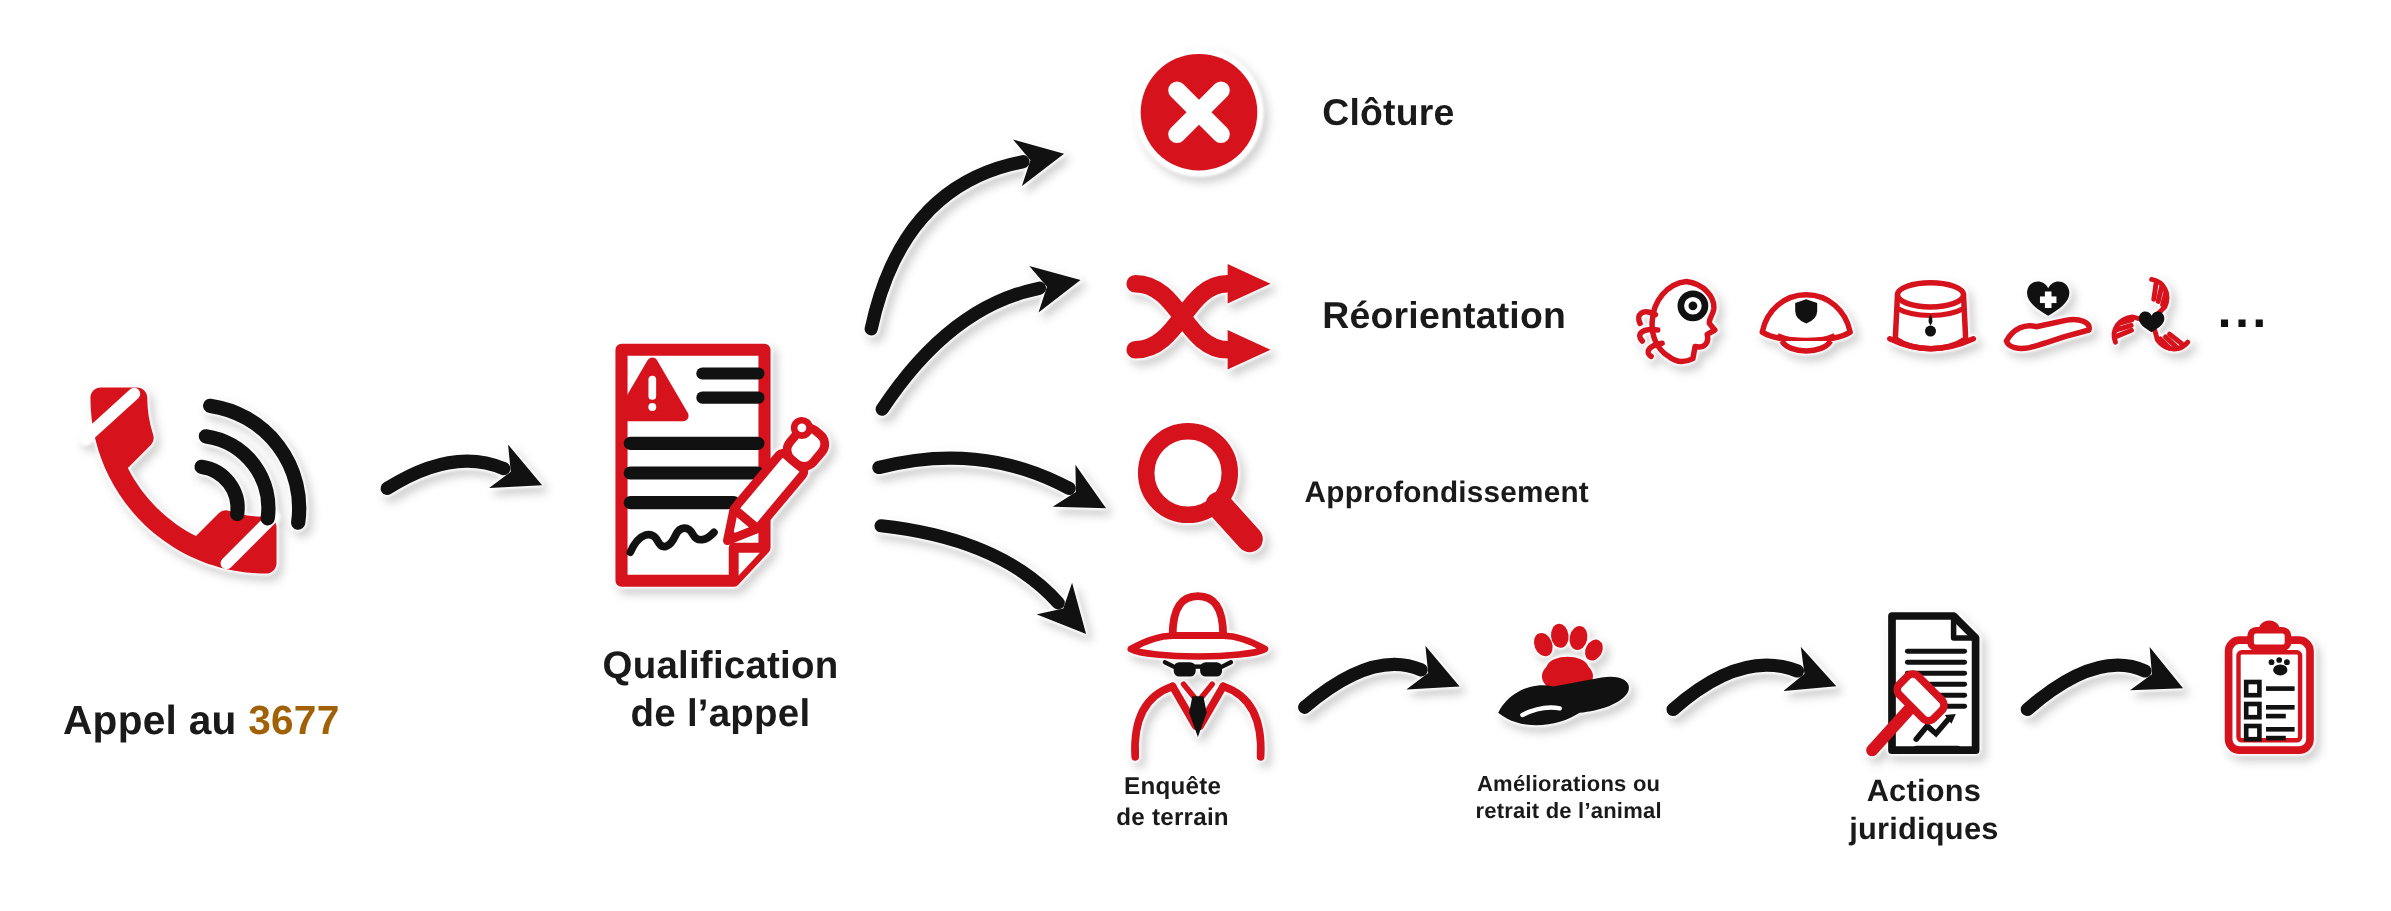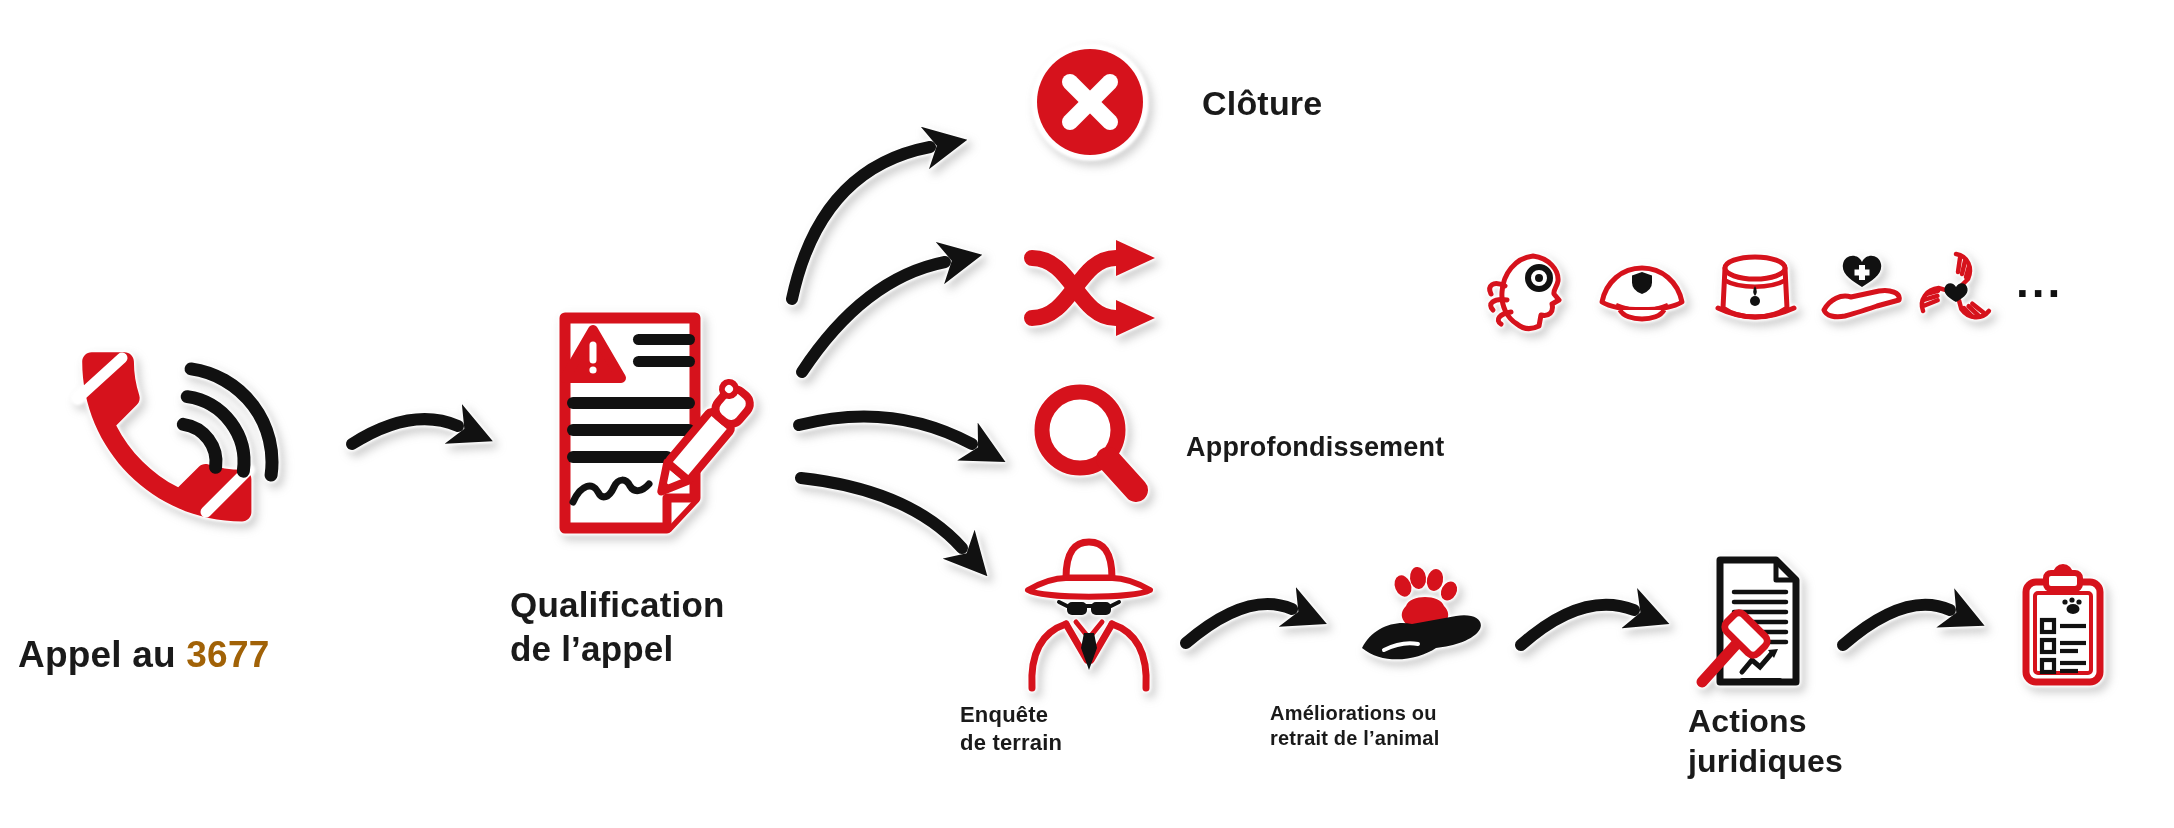--- a/index.html
+++ b/index.html
@@ -4,21 +4,21 @@
 <style>
   html,body{margin:0;padding:0;background:#ffffff;}
   #stage{
     position:relative;width:2174px;height:828px;background:#ffffff;overflow:hidden;
     font-family:"Liberation Sans","DejaVu Sans",sans-serif;color:#1a1a1a;
   }
   .lbl{
     position:absolute;font-weight:bold;color:#1a1a1a;line-height:1.26;
     white-space:pre-line;letter-spacing:.2px;
   }
-  .center{}
+  .center{text-align:center;}
   .red{color:#a16207;}
   .sticker{
     filter:drop-shadow(0 0 1.5px #fff) drop-shadow(0 0 1.5px #fff)
            drop-shadow(0 0 1.5px #fff) drop-shadow(4px 5px 4px rgba(110,110,110,.32));
   }
   .arrows{position:absolute;left:0;top:0;pointer-events:none;}
   svg{position:absolute;overflow:visible;}
   .dots{position:absolute;font-weight:bold;color:#111;letter-spacing:3px;}
 </style>
 </head>
@@ -97,20 +97,21 @@
   <div class="lbl" style="left:1202px;top:82px;font-size:34px">Clôture</div>
 
   <svg class="sticker" style="left:1022px;top:234px" width="145" height="108" viewBox="0 0 145 108">
     <g fill="none" stroke="#d6121c" stroke-width="16" stroke-linecap="round">
       <path d="M10,84 C50,84 56,24 94,24"></path>
       <path d="M10,24 C50,24 56,84 94,84"></path>
     </g>
     <polygon points="94,6 133,24 94,42" fill="#d6121c"></polygon>
     <polygon points="94,66 133,84 94,102" fill="#d6121c"></polygon>
   </svg>
+  <div class="lbl" style="left:1202px;top:266px;font-size:34px">Réorientation</div>
 
   <svg class="sticker" style="left:1483px;top:246px" width="92" height="92" viewBox="0 0 92 92">
     <path d="M50,10 C66,12 76,24 75,35 C74,41 70,44 71,48 L76,54 L69,58 C71,66 66,71 58,69 L56,80
              C48,84 40,83 34,78 C24,72 18,60 19,46 C20,28 32,12 50,10 Z" fill="#fff" stroke="#d6121c" stroke-width="5" stroke-linejoin="round"></path>
     <g fill="none" stroke="#d6121c" stroke-width="5" stroke-linecap="round">
       <path d="M22,40 C10,34 4,40 8,48"></path>
       <path d="M24,54 C10,52 4,58 10,64"></path>
       <path d="M28,66 C16,68 12,74 18,78"></path>
     </g>
     <circle cx="56" cy="32" r="11" fill="#fff" stroke="#111" stroke-width="6"></circle>
@@ -218,21 +219,21 @@
     <g>
       <path d="M52,118 L62,106 L70,113 L82,99" fill="none" stroke="#111" stroke-width="5" stroke-linecap="round"></path>
       <polygon points="78,96 88,95 84,104" fill="#111"></polygon>
       <line x1="52" y1="126" x2="90" y2="126" stroke="#111" stroke-width="4" stroke-linecap="round"></line>
     </g>
     <g>
       <line x1="12" y1="128" x2="50" y2="86" stroke="#d6121c" stroke-width="11" stroke-linecap="round"></line>
       <rect x="-22" y="-12" width="44" height="24" rx="7" transform="translate(56,80) rotate(45)" fill="#fff" stroke="#d6121c" stroke-width="7"></rect>
     </g>
   </svg>
-  <div class="lbl center" style="left:1688px;top:701px;width:210px;font-size:32px">Actions
+  <div class="lbl center" style="left:1644px;top:701px;width:210px;font-size:28px">Actions
 juridiques</div>
 
   <svg class="sticker" style="left:2018px;top:564px" width="92" height="126" viewBox="0 0 92 126">
     <rect x="8" y="18" width="74" height="100" rx="10" fill="#fff" stroke="#d6121c" stroke-width="7"></rect>
     <rect x="17" y="29" width="56" height="80" rx="3" fill="#fff" stroke="#d6121c" stroke-width="4"></rect>
     <circle cx="45" cy="10" r="7" fill="#fff" stroke="#d6121c" stroke-width="6"></circle>
     <rect x="28" y="9" width="34" height="16" rx="5" fill="#fff" stroke="#d6121c" stroke-width="6"></rect>
     <g fill="#111">
       <ellipse cx="55" cy="45" rx="6.5" ry="5"></ellipse>
       <circle cx="47" cy="38" r="2.6"></circle>

